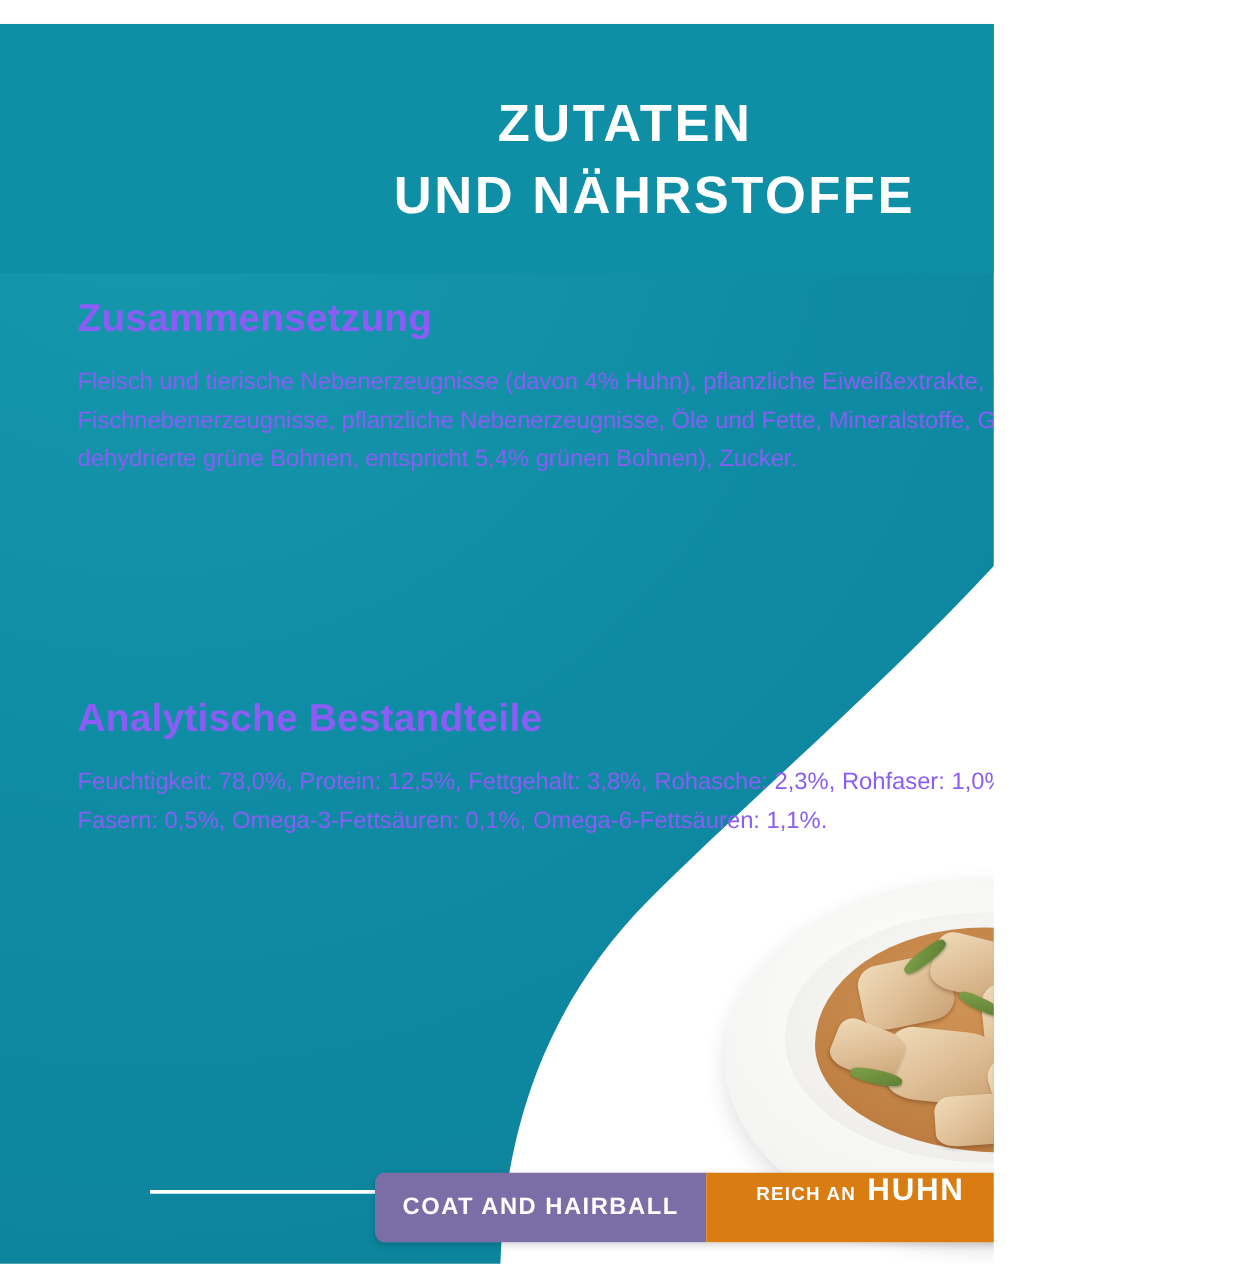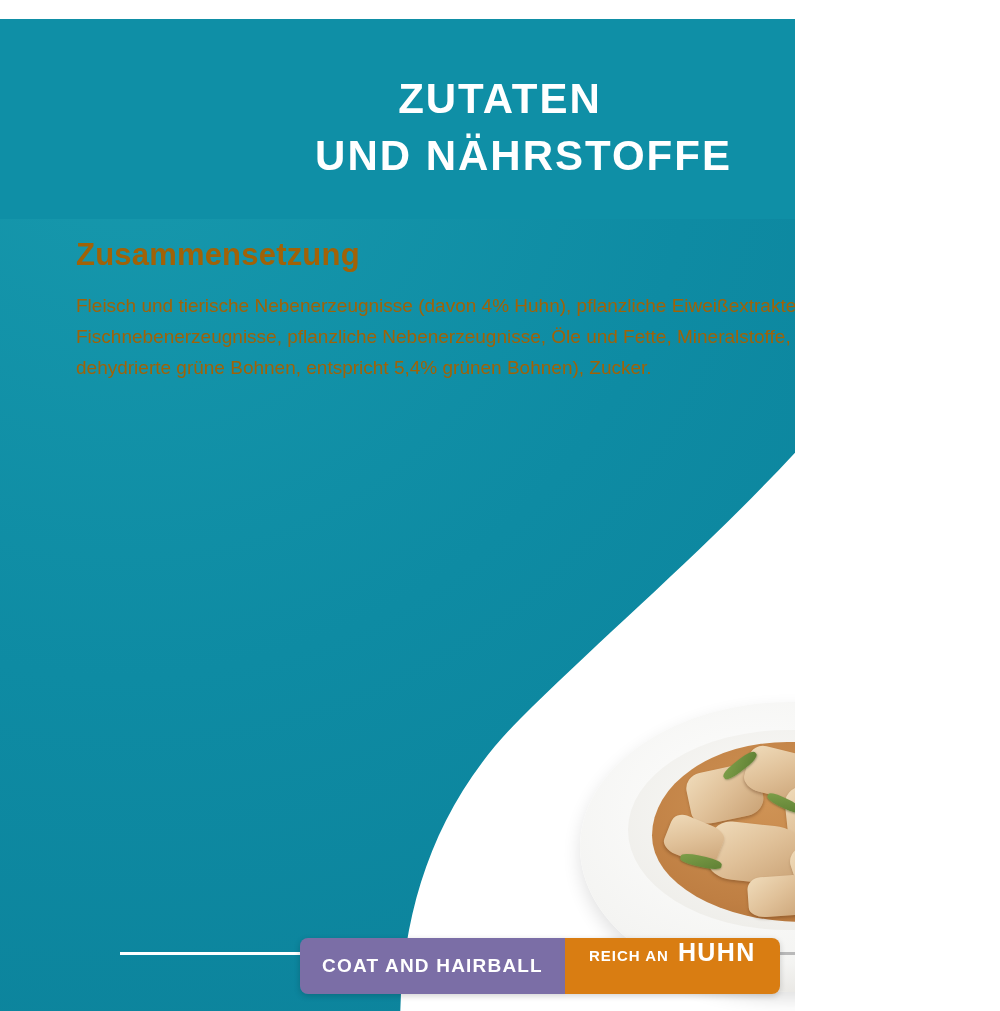--- a/index.html
+++ b/index.html
@@ -65,23 +65,23 @@
     font-weight: bold;
     font-size: 42px;
     letter-spacing: 2px;
     line-height: 1.35;
   }
   .title .line1 { display: block; }
   .title .line2 { display: block; padding-left: 47px; }
 
   .section {
     position: absolute;
-    left: 76px;
+    left: 62px;
     width: 880px;
-    color: #a16207;
+    color: #8b5cf6;
   }
   .section-1 { top: 218px; }
   .section-2 { top: 538px; }
 
   .section h2 {
     margin: 0 0 18px 0;
     font-size: 31px;
     font-weight: bold;
     letter-spacing: 0.2px;
   }
@@ -164,21 +164,21 @@
     font-size: 19px;
     font-weight: bold;
     letter-spacing: 1.2px;
   }
   .badge-right {
     background: #d97d12;
     color: #ffffff;
     display: flex;
     align-items: baseline;
     gap: 9px;
-    padding: 0 24px;
+    padding: 0 40px;
     font-weight: bold;
   }
   .badge-right .small {
     font-size: 15px;
     letter-spacing: 1px;
   }
   .badge-right .big {
     font-size: 25px;
     letter-spacing: 1.4px;
   }
@@ -212,20 +212,24 @@
     <div class="title">
       <span class="line1">ZUTATEN</span>
       <span class="line2">UND NÄHRSTOFFE</span>
     </div>
 
     <div class="section section-1">
       <h2>Zusammensetzung</h2>
       <p>Fleisch und tierische Nebenerzeugnisse (davon 4% Huhn), pflanzliche Eiweißextrakte, Fisch und Fischnebenerzeugnisse, pflanzliche Nebenerzeugnisse, Öle und Fette, Mineralstoffe, Gemüse (0,6% dehydrierte grüne Bohnen, entspricht 5,4% grünen Bohnen), Zucker.</p>
     </div>
 
+    <div class="section section-2">
+      <h2>Analytische Bestandteile</h2>
+      <p>Feuchtigkeit: 78,0%, Protein: 12,5%, Fettgehalt: 3,8%, Rohasche: 2,3%, Rohfaser: 1,0%, lösliche Fasern: 0,5%, Omega-3-Fettsäuren: 0,1%, Omega-6-Fettsäuren: 1,1%.</p>
+    </div>
 
     <div class="food-photo">
       <div class="plate"></div>
       <div class="plate-inner"></div>
       <div class="gravy"></div>
 
       <div class="chunk" style="left:118px; top:96px; width:74px; height:52px; transform:rotate(-12deg);"></div>
       <div class="chunk" style="left:176px; top:78px; width:66px; height:46px; transform:rotate(14deg);"></div>
       <div class="chunk" style="left:216px; top:112px; width:80px; height:56px; transform:rotate(-6deg);"></div>
       <div class="chunk" style="left:140px; top:152px; width:88px; height:58px; transform:rotate(6deg);"></div>

